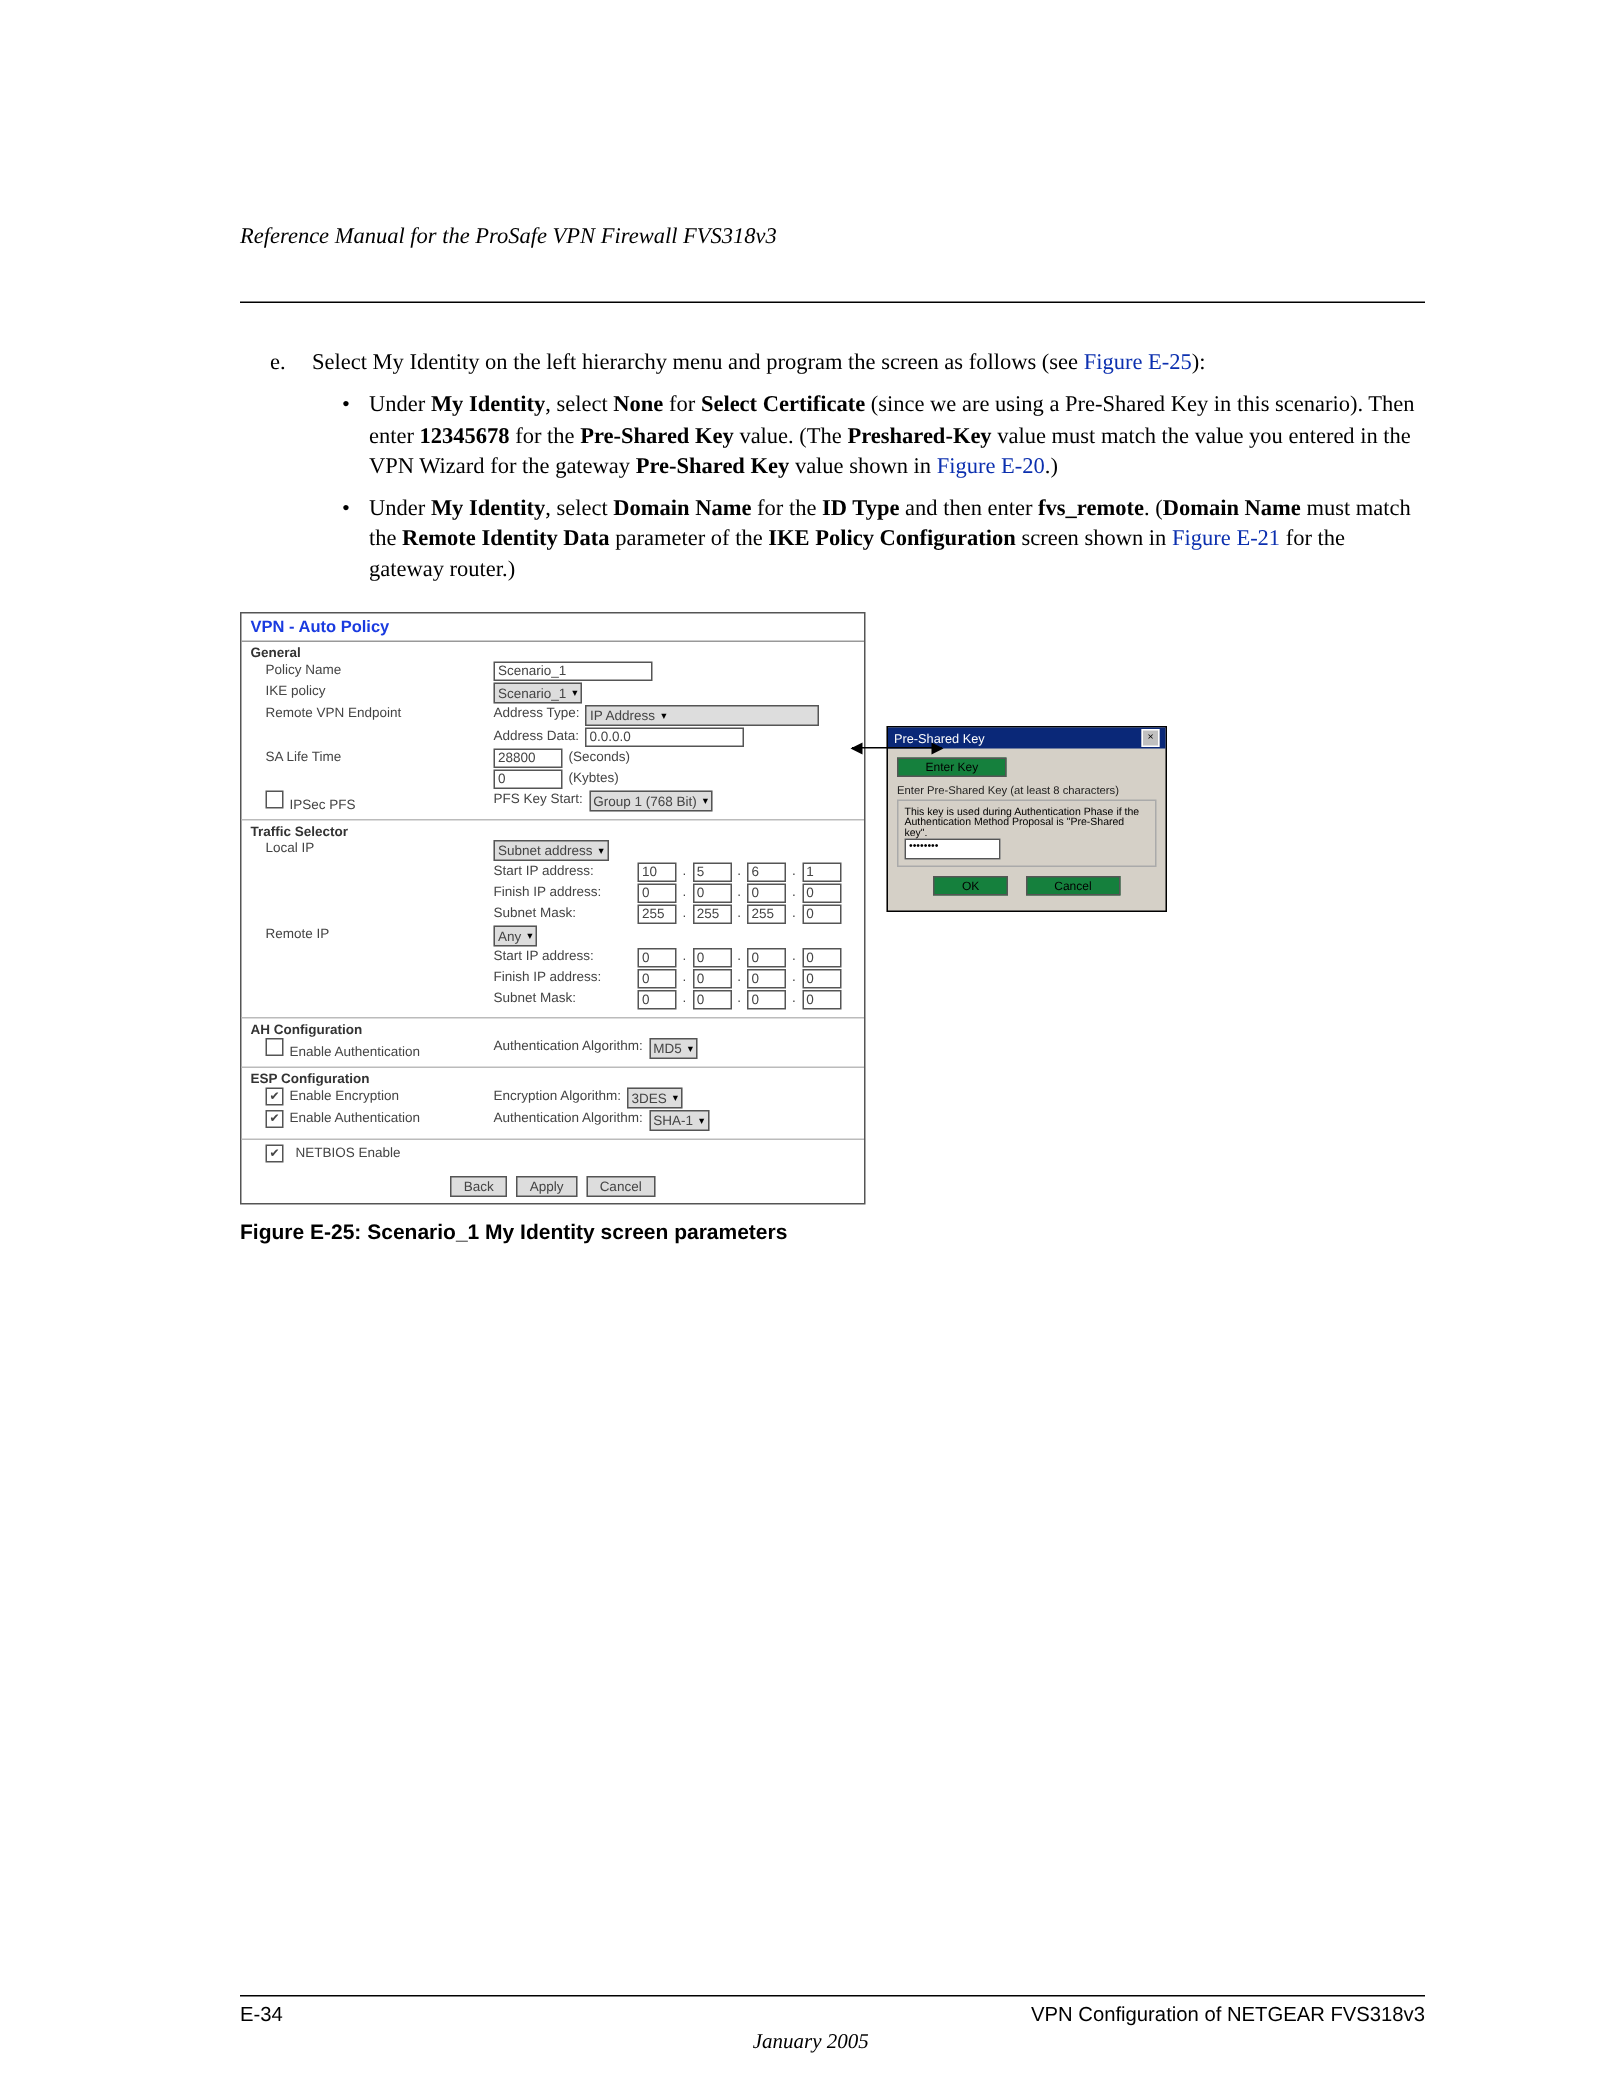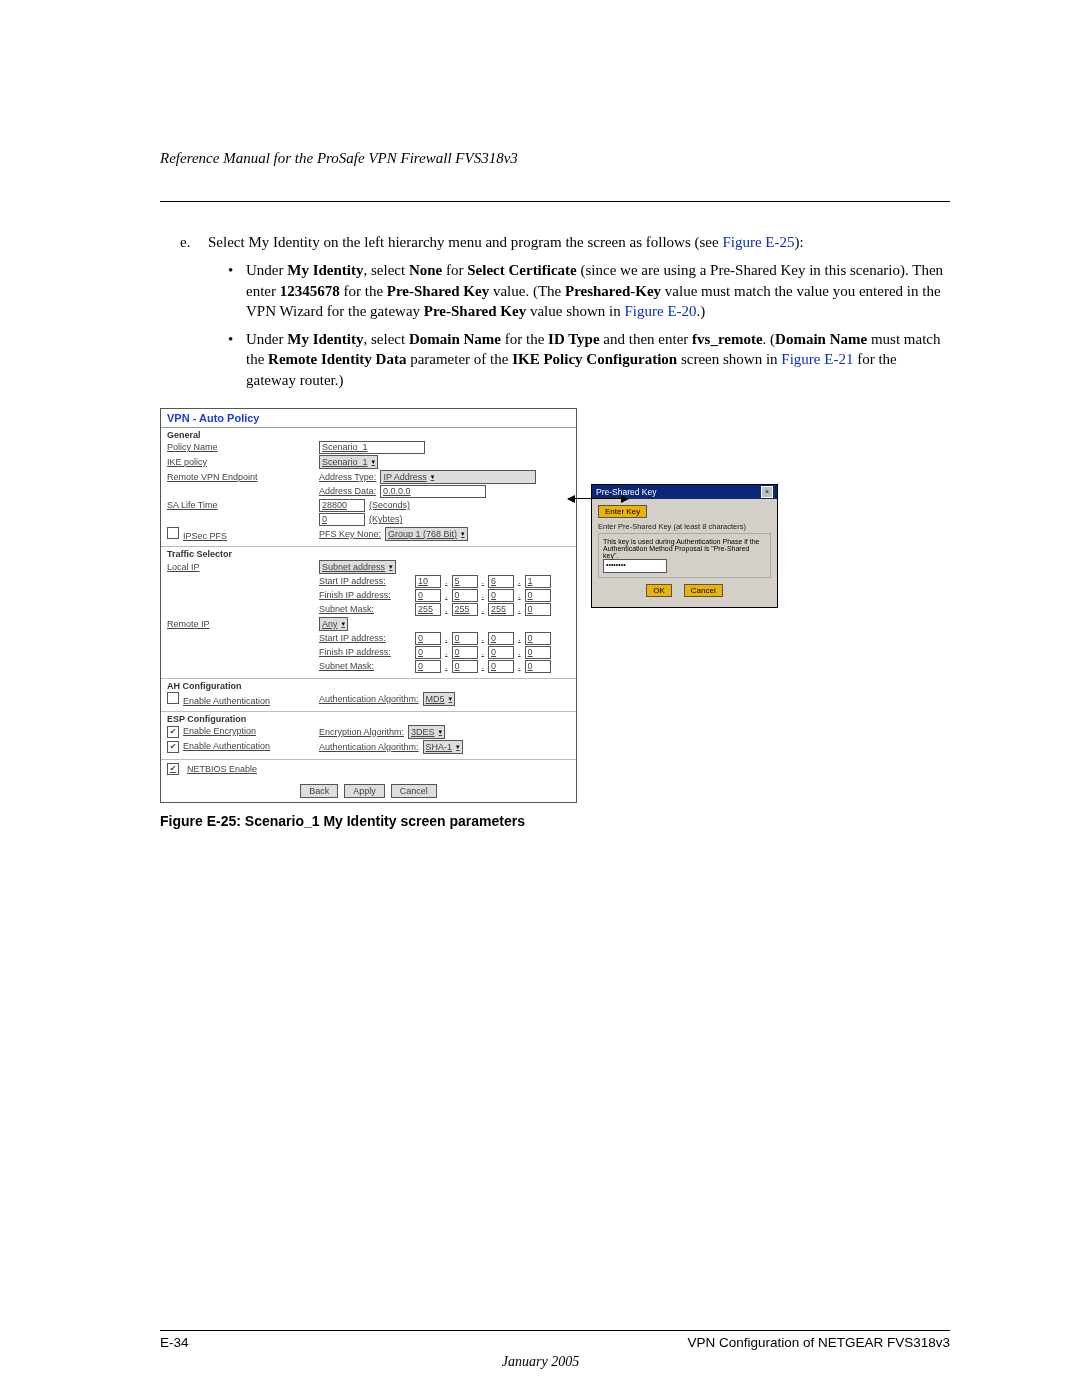--- a/index.html
+++ b/index.html
@@ -114,24 +114,22 @@
   .vpn-section {
     border-bottom: 1px solid #bbb;
     padding: 2px 6px 4px;
   }
   .vpn-section-title {
     font-weight: bold;
     color: #333;
   }
   .row {
     display: flex;
-    align-items: center;
-    margin: 1px 0;
+    margin: 1px 10px;
     gap: 4px;
-    text-decoration: underline;
   }
   .row .lab {
     width: 148px;
     flex-shrink: 0;
   }
   .row .lab2 {
     width: 92px;
     flex-shrink: 0;
   }
   .fld {
@@ -209,23 +207,23 @@
     text-align: center;
     font-size: 7px;
     line-height: 9px;
     color: #000;
   }
   .dialog-body {
     padding: 6px;
   }
   .dialog .dbtn {
     border: 1px solid #555;
-    background: #eab308;
+    background: #15803d;
     font-size: 8px;
-    padding: 1px 6px;
+    padding: 1px 18px;
     margin-bottom: 4px;
     display: inline-block;
   }
   .dialog-label {
     font-size: 7.5px;
     color: #222;
     margin-bottom: 2px;
   }
   .subbox {
     border: 1px solid #aaa;
@@ -343,21 +341,21 @@
             <span class="fld" style="width:40px">28800</span>
             <span>(Seconds)</span>
           </div>
         <div class="row">
             <span class="lab"></span>
             <span class="fld" style="width:40px">0</span>
             <span>(Kybtes)</span>
           </div>
         <div class="row">
             <span class="lab"><span class="cb"></span><span>IPSec PFS</span></span>
-            <span>PFS Key None:</span>
+            <span>PFS Key Start:</span>
             <span class="sel">Group 1 (768 Bit)</span>
           </div>
       </div>
 
       <div class="vpn-section">
         <div class="vpn-section-title">Traffic Selector</div>
         <div class="row">
             <span class="lab">Local IP</span>
             <span class="sel">Subnet address</span>
           </div>

